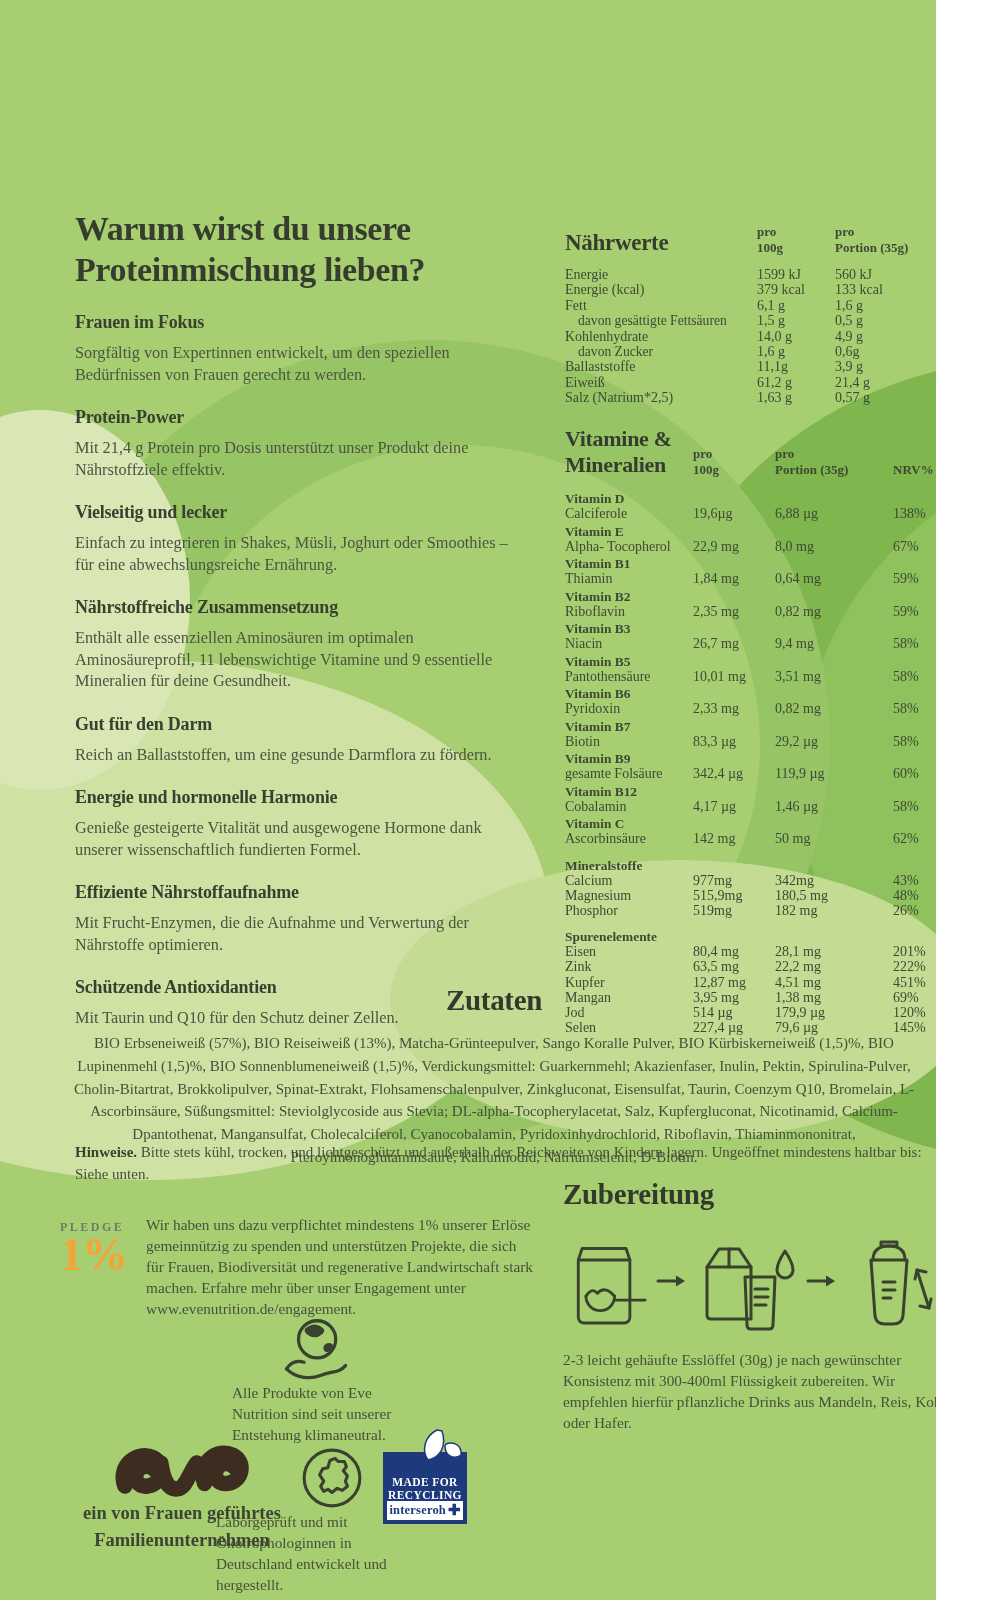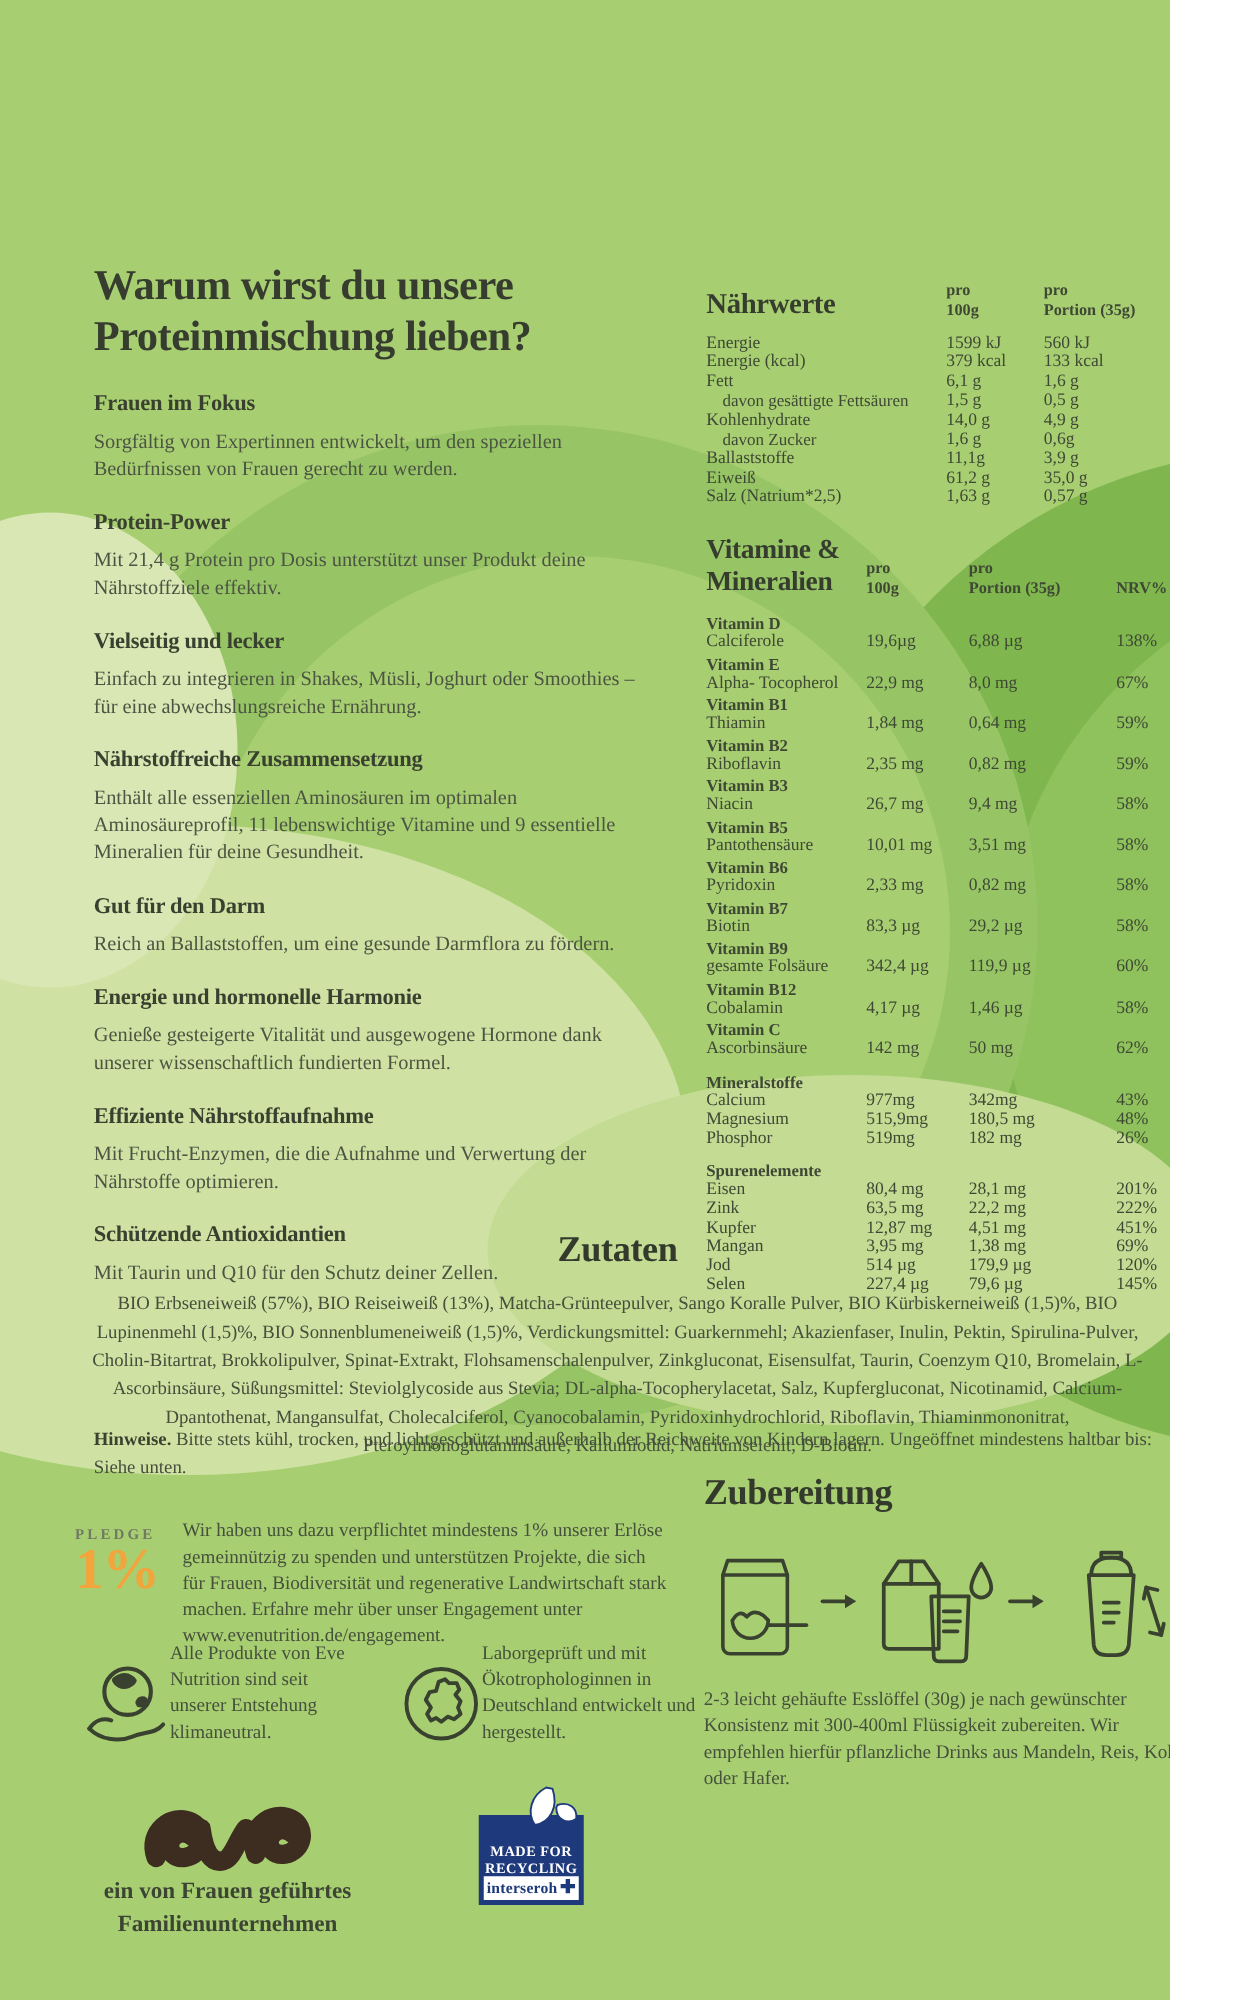--- a/index.html
+++ b/index.html
@@ -48,21 +48,21 @@
   .hinweise b{color:#3a422f;}
 
   
   .pledge{left:60px;top:1214px;width:475px;display:flex;}
   .pledge-logo{width:86px;flex:0 0 86px;padding-top:6px;}
   .pledge-top{font-size:12px;font-weight:bold;letter-spacing:2.5px;color:#707a62;}
   .pledge-pct{font-size:46px;font-weight:bold;color:#f3a43b;line-height:40px;letter-spacing:-1px;}
   .pledge p{margin:0;font-size:15.3px;line-height:21px;color:#46513c;}
 
   
-  .badges-row{left:66px;top:1312px;width:500px;display:flex;align-items:flex-end;}
+  .badges-row{left:66px;top:1312px;width:500px;display:flex;align-items:center;flex-direction:column;}
   .badges-row p{margin:0;font-size:15.3px;line-height:21px;color:#46513c;}
   .b-icon{flex:0 0 auto;}
   .b-text1{width:168px;margin-left:10px;margin-top:6px;}
   .b-text2{width:200px;margin-left:12px;margin-top:4px;}
   .gap2{margin-left:32px;}
 
   
   .zuber{left:563px;top:1178px;width:400px;}
   .zuber h2{margin:0 0 14px 0;font-size:29px;color:#333a2b;letter-spacing:-0.3px;}
   .zuber-icons{display:flex;align-items:center;gap:7px;height:112px;}
@@ -178,21 +178,21 @@
         <div>0,6g</div>
       </div>
     <div class="nw-row">
         <div>Ballaststoffe</div>
         <div>11,1g</div>
         <div>3,9 g</div>
       </div>
     <div class="nw-row">
         <div>Eiweiß</div>
         <div>61,2 g</div>
-        <div>35,0 g</div>
+        <div>21,4 g</div>
       </div>
     <div class="nw-row">
         <div>Salz (Natrium*2,5)</div>
         <div>1,63 g</div>
         <div>0,57 g</div>
       </div>
   </div>
 
   <div class="layer vm">
     <div class="vm-head">

